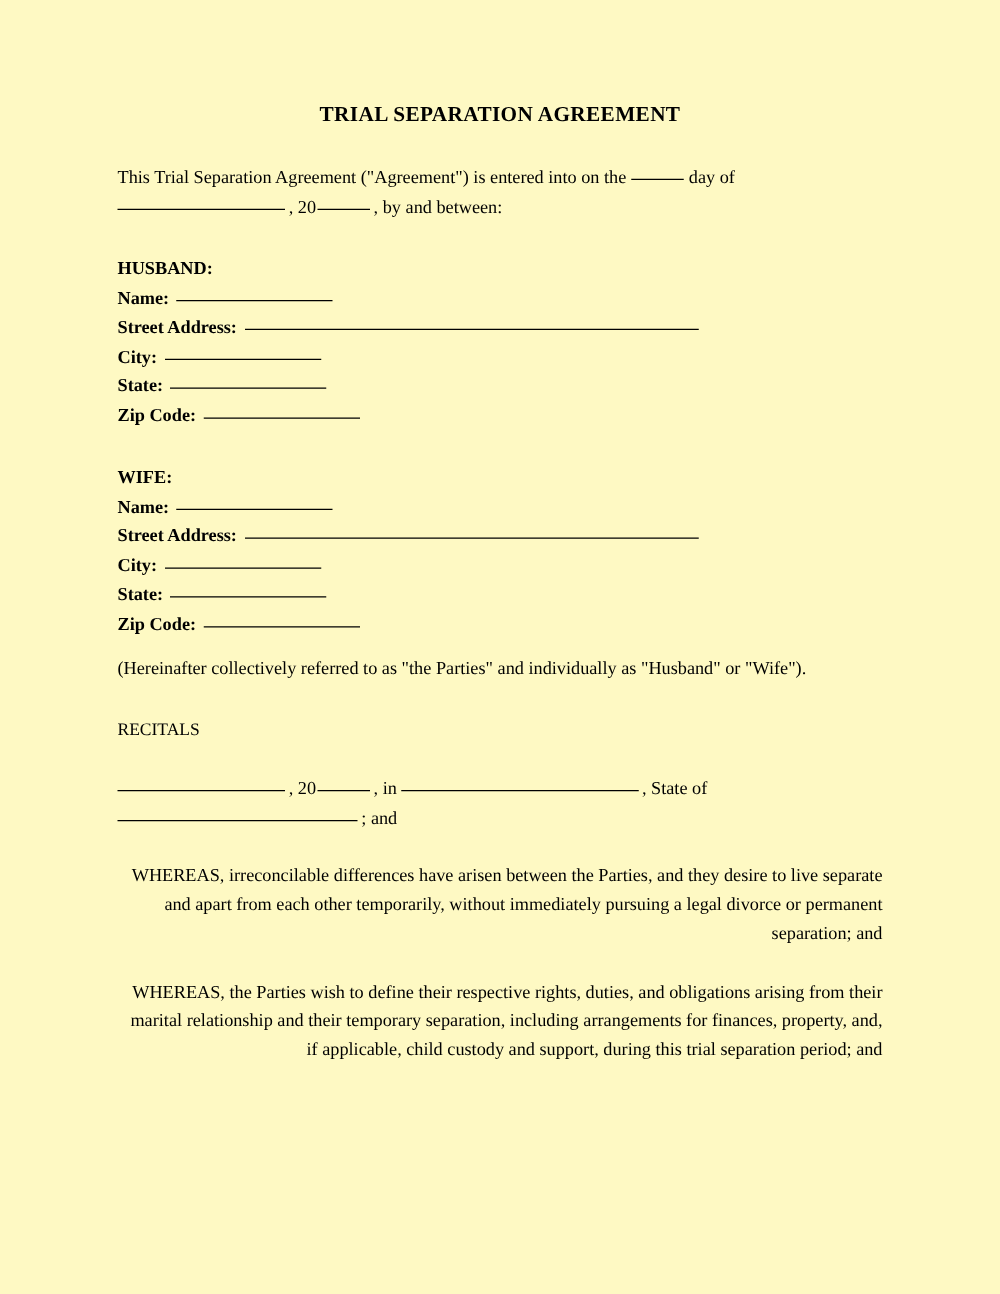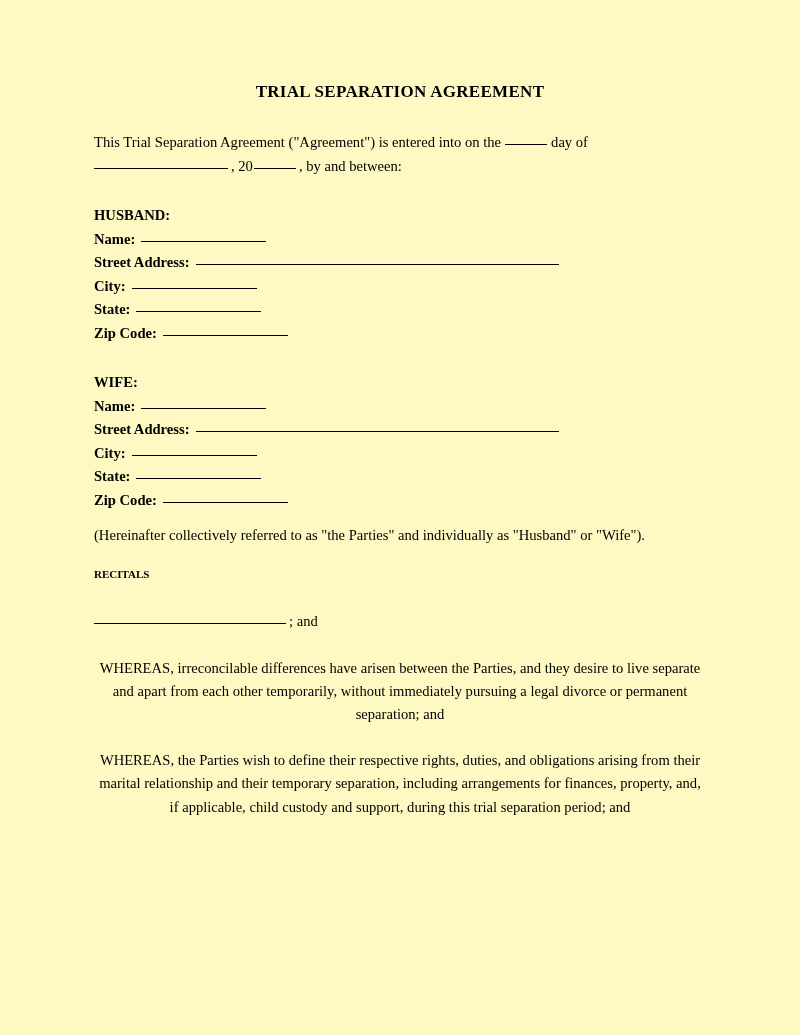--- a/index.html
+++ b/index.html
@@ -65,33 +65,33 @@
   .b-street  { width: 363px; margin-left: 6px; }
   .b-short   { width: 42px; margin: 0 4px; }
   .b-year    { width: 42px; margin: 0 3px 0 1px; }
   .b-long    { width: 134px; margin-right: 3px; }
   .b-city    { width: 190px; margin: 0 3px; }
   .b-state   { width: 192px; margin-right: 3px; }
   .hereinafter {
     margin-top: 12px;
   }
   .recitals-heading {
-    font-weight: bold;
-    font-size: 11px;
+    font-weight: normal;
+    font-size: 14px;
     line-height: 23.5px;
-    margin-top: 15px;
+    margin-top: 25px;
   }
   .whereas-1 {
     margin-top: 24px;
   }
   .para {
     margin-top: 23px;
     font-size: 14.6px;
     line-height: 23.2px;
-    text-align: center;
+    text-align: right;
   }
   .nowrap-line {
     white-space: nowrap;
   }
 </style>
 </head>
 <body>
 
 <div class="page">
 
@@ -143,20 +143,23 @@
       <span class="field-label">Zip Code:</span><span class="blank b-field"></span>
     </div>
   </div>
 
   <div class="block hereinafter">(Hereinafter collectively referred to as "the Parties" and individually as "Husband" or "Wife").</div>
 
   <div class="recitals-heading">RECITALS</div>
 
   <div class="block whereas-1">
     <div class="nowrap-line">
+      <span class="blank b-long"></span><span>, 20</span><span class="blank b-year"></span><span>, in</span><span class="blank b-city"></span><span>, State of</span>
+    </div>
+    <div class="nowrap-line">
       <span class="blank b-state"></span><span>; and</span>
     </div>
   </div>
 
   <div class="para">WHEREAS, irreconcilable differences have arisen between the Parties, and they desire to live separate and apart from each other temporarily, without immediately pursuing a legal divorce or permanent separation; and</div>
 
   <div class="para">WHEREAS, the Parties wish to define their respective rights, duties, and obligations arising from their marital relationship and their temporary separation, including arrangements for finances, property, and, if applicable, child custody and support, during this trial separation period; and</div>
 
 </div>
 

